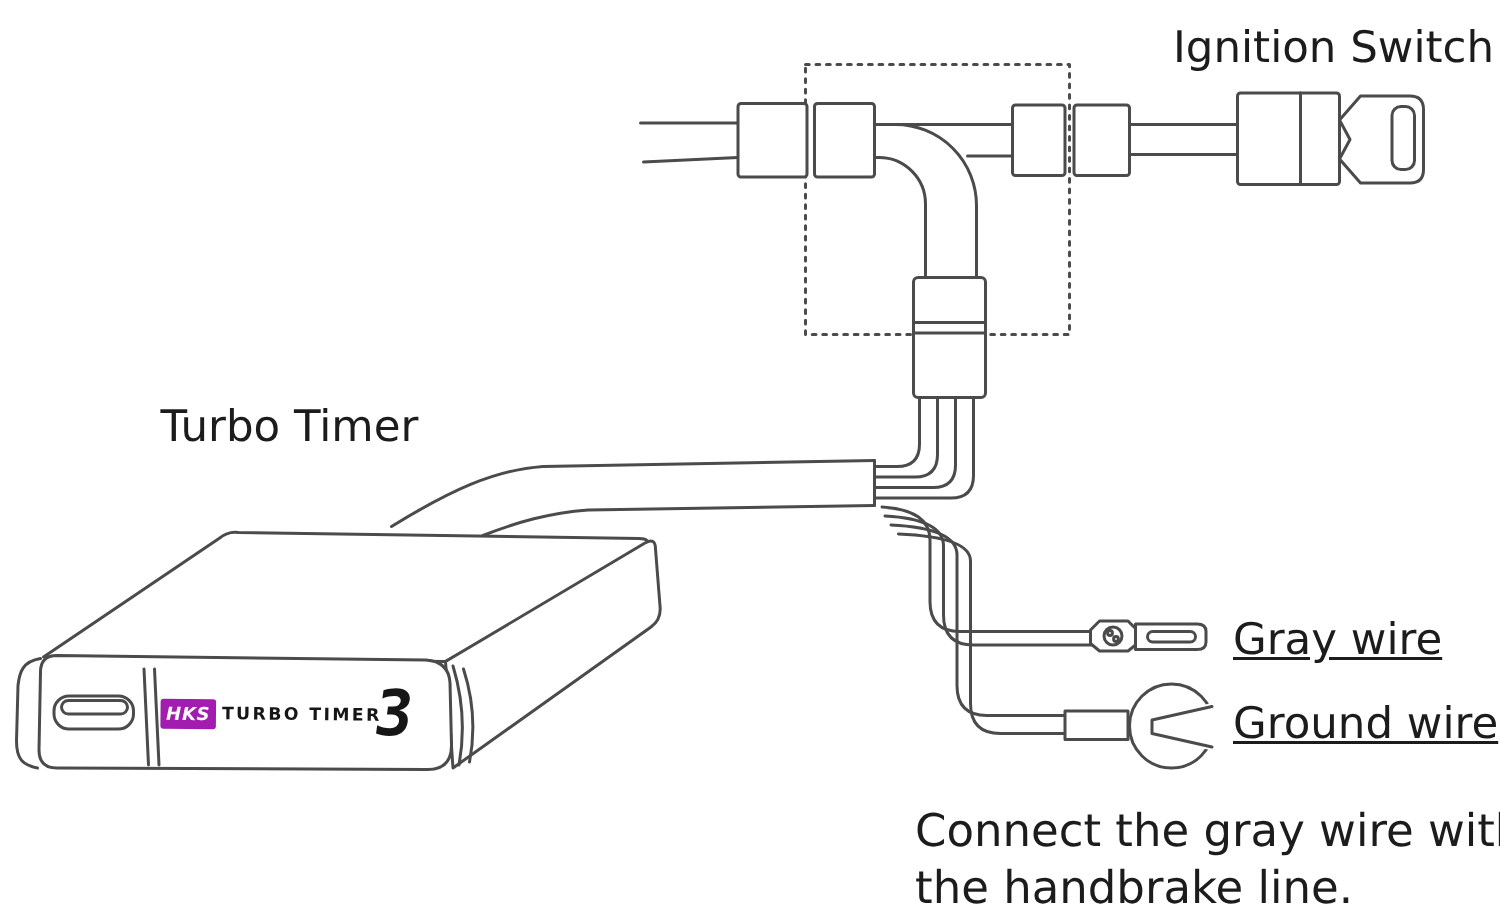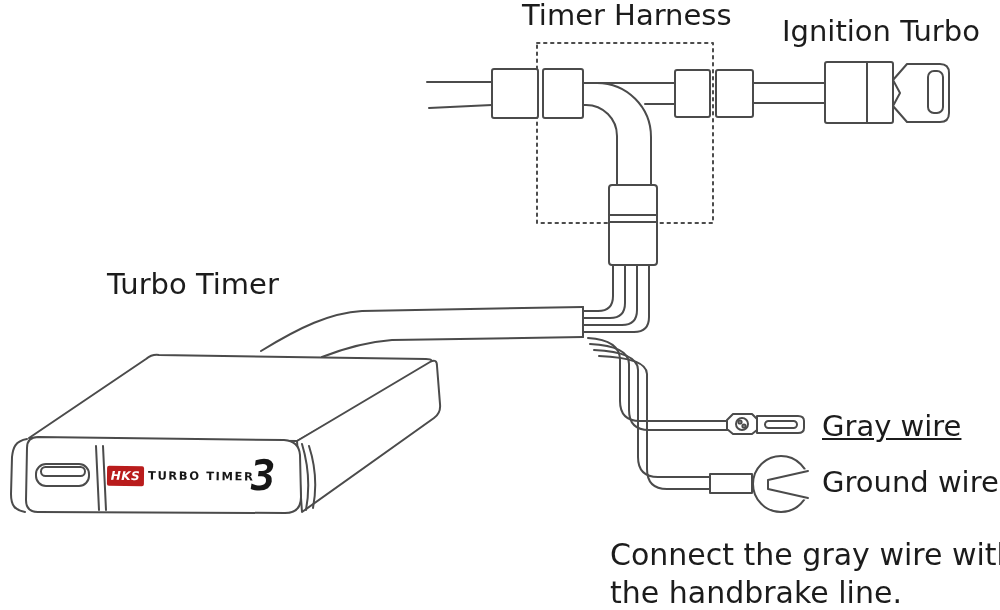--- a/index.html
+++ b/index.html
@@ -6,21 +6,21 @@
   .stage{
     position:relative;width:1000px;height:610px;background:#ffffff;
     font-family:"DejaVu Sans","Liberation Sans",sans-serif;
     color:#1c1c1c;overflow:hidden;
   }
   .stage svg{position:absolute;left:0;top:0;}
   .lbl{position:absolute;font-size:29px;white-space:nowrap;color:#1c1c1c;line-height:1;}
   .note{position:absolute;font-size:30px;line-height:38px;color:#1c1c1c;white-space:nowrap;}
   .hks-logo{
     position:absolute;left:107px;top:466px;width:37px;height:20px;
-    background:#b91c1c;border-radius:2px;color:#ffffff;
+    background:#a21caf;border-radius:2px;color:#ffffff;
     font-size:12px;font-weight:bold;font-style:italic;
     display:flex;align-items:center;justify-content:center;
     letter-spacing:.5px;transform:rotate(.6deg);
   }
   .model-text{
     position:absolute;left:148px;top:469px;font-size:11.5px;font-weight:800;
     letter-spacing:1.6px;color:#161616;transform:rotate(.6deg);white-space:nowrap;
   }
   .digit{
     position:absolute;left:250px;top:455px;font-size:42px;font-weight:bold;
@@ -93,25 +93,24 @@
       <path d="M38,437 L284,440 Q299,441 300,455 L301,497 Q301,513 285,513 L38,512 Q26,512 26,500 L27,448 Q27,437 38,437 Z" fill="#fff"></path>
       <path d="M27,439 C15,441 13,448 12,457 L11,494 C11,506 15,510 25,512"></path>
       <path d="M302,444 Q312,477 306,510 M309,446 Q319,477 313,508"></path>
 
       <path d="M96,446 L99,510 M103,446 L106,510"></path>
       <rect x="36" y="464" width="53" height="22" rx="10" fill="#fff"></rect>
       <rect x="41" y="467" width="44" height="9" rx="4.5"></rect>
     </g>
   </svg>
 
-  <div class="lbl" style="left:522px;top:1px;">Timer Harness</div>
-  <div class="lbl" style="left:782px;top:17px;">Ignition Turbo</div>
+  <div class="lbl" style="left:782px;top:17px;">Ignition Switch</div>
   <div class="lbl" style="left:107px;top:270px;">Turbo Timer</div>
   <div class="lbl" style="left:822px;top:412px;text-decoration:underline;">Gray wire</div>
-  <div class="lbl" style="left:822px;top:468px;">Ground wire</div>
+  <div class="lbl" style="left:822px;top:468px;text-decoration:underline;">Ground wire</div>
 
   <div class="note" style="left:610px;top:536px;">
     <div>Connect the gray wire with</div>
     <div>the handbrake line.</div>
   </div>
 
   <div class="hks-logo">HKS</div>
   <div class="model-text">TURBO TIMER</div>
   <div class="digit">3</div>
 

